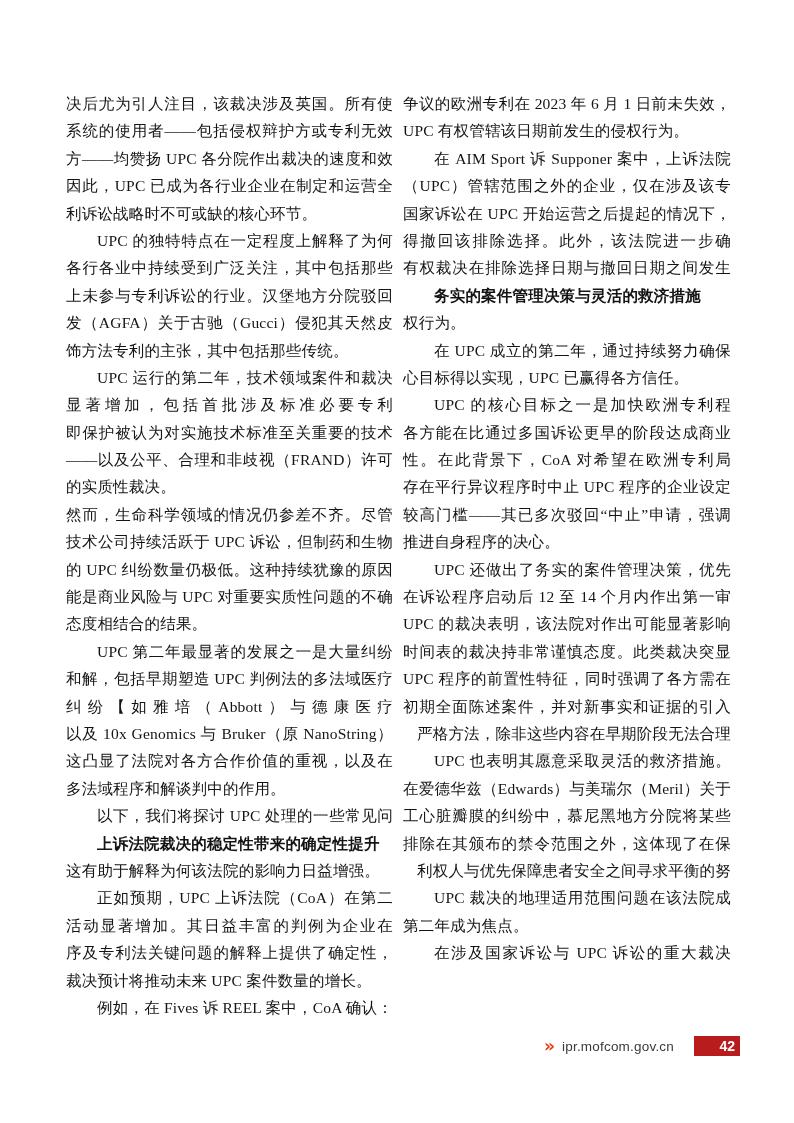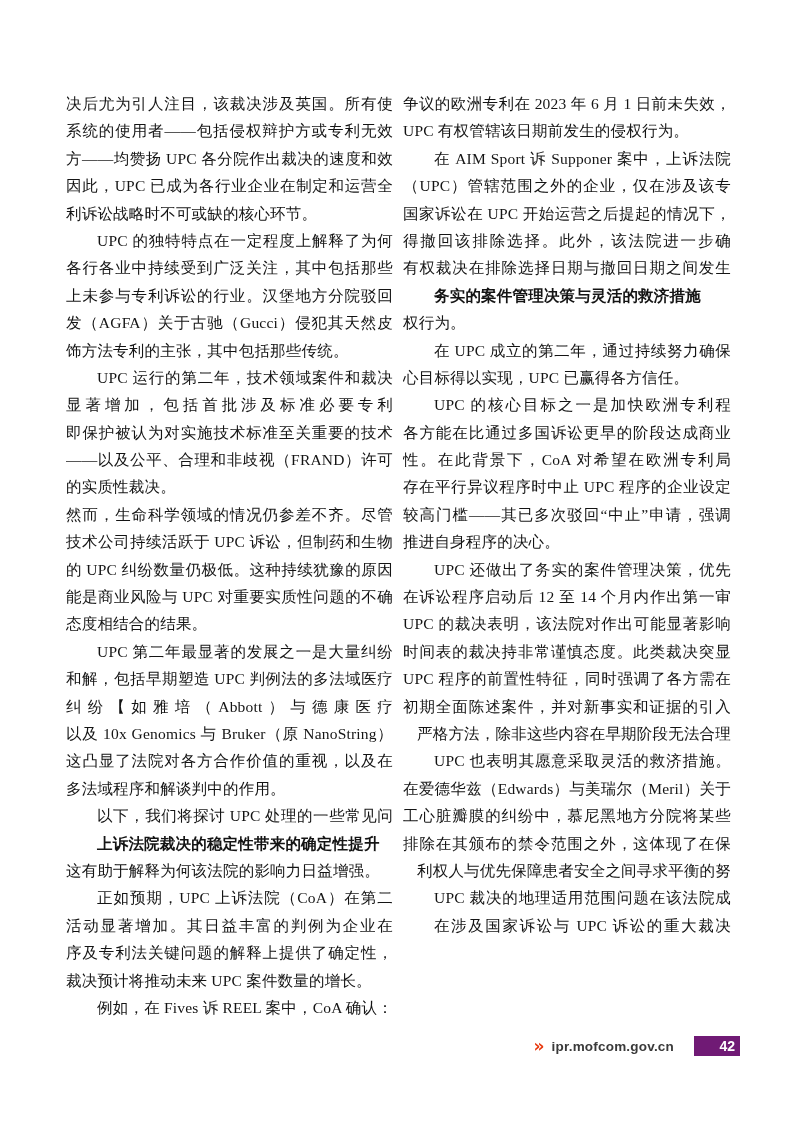--- a/index.html
+++ b/index.html
@@ -57,27 +57,27 @@
     color: #e8380d;
     font-family: "DejaVu Sans", sans-serif;
     font-weight: 700;
     font-size: 17px;
     line-height: 22px;
     margin-right: 7px;
   }
   .footer .site {
     color: #3a3a3a;
     font-family: "Liberation Sans", "DejaVu Sans", sans-serif;
-    font-weight: 700;
+    font-weight: 400;
     font-size: 13.5px;
     letter-spacing: 0.2px;
     margin-right: 20px;
   }
   .footer .badge {
-    background: #701a75;
+    background: #b91c1c;
     color: #ffffff;
     font-family: "Liberation Sans", "DejaVu Sans", sans-serif;
     font-weight: 700;
     font-size: 14px;
     width: 46px;
     height: 20px;
     line-height: 20px;
     text-align: right;
     padding-right: 5px;
   }
@@ -150,20 +150,21 @@
       <div class="ln">时间表的裁决持非常谨慎态度。此类裁决突显了</div>
       <div class="ln">UPC 程序的前置性特征，同时强调了各方需在程序</div>
       <div class="ln">初期全面陈述案件，并对新事实和证据的引入采取</div>
       <div class="ln end">严格方法，除非这些内容在早期阶段无法合理预见。</div>
       <div class="ln indent">UPC 也表明其愿意采取灵活的救济措施。例如，</div>
       <div class="ln">在爱德华兹（Edwards）与美瑞尔（Meril）关于人</div>
       <div class="ln">工心脏瓣膜的纠纷中，慕尼黑地方分院将某些产品</div>
       <div class="ln">排除在其颁布的禁令范围之外，这体现了在保护专</div>
       <div class="ln end">利权人与优先保障患者安全之间寻求平衡的努力。</div>
       <div class="ln indent">UPC 裁决的地理适用范围问题在该法院成立的</div>
+      <div class="ln end">第二年成为焦点。</div>
       <div class="ln indent">在涉及国家诉讼与 UPC 诉讼的重大裁决中，欧</div>
     </div>
 
   <div class="footer">
     <span class="chev">»</span>
     <span class="site">ipr.mofcom.gov.cn</span>
     <span class="badge">42</span>
   </div>
 
 </div>

